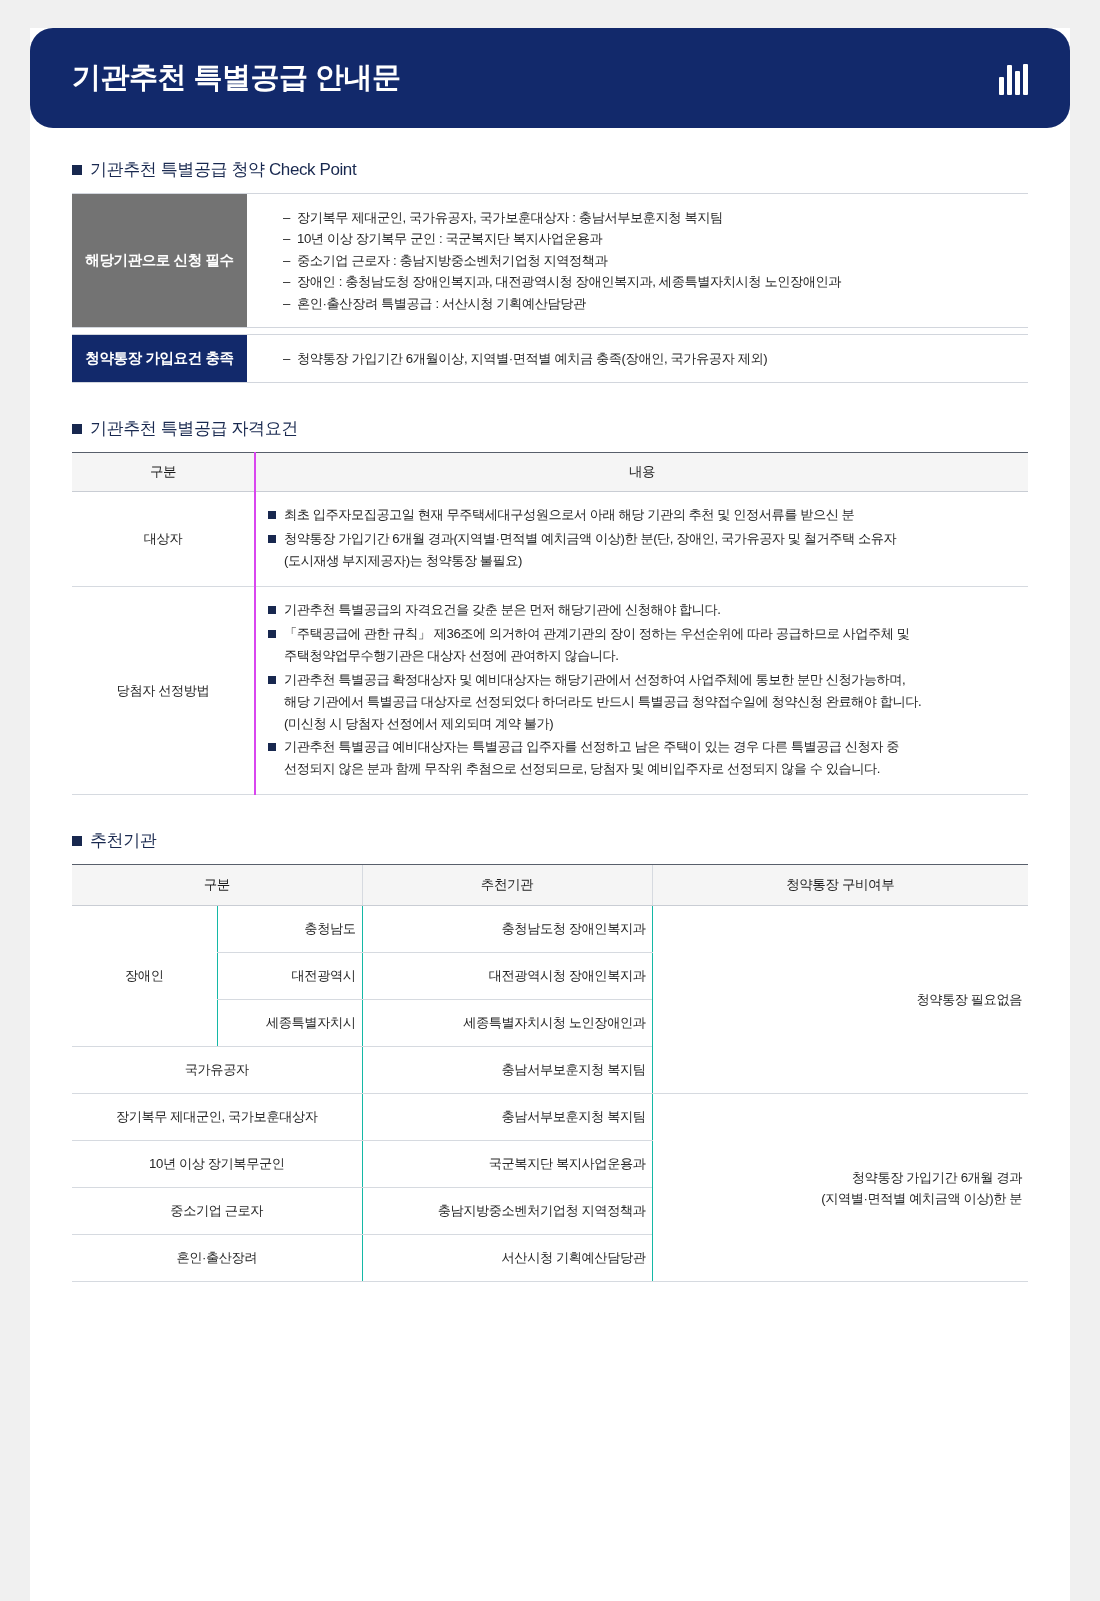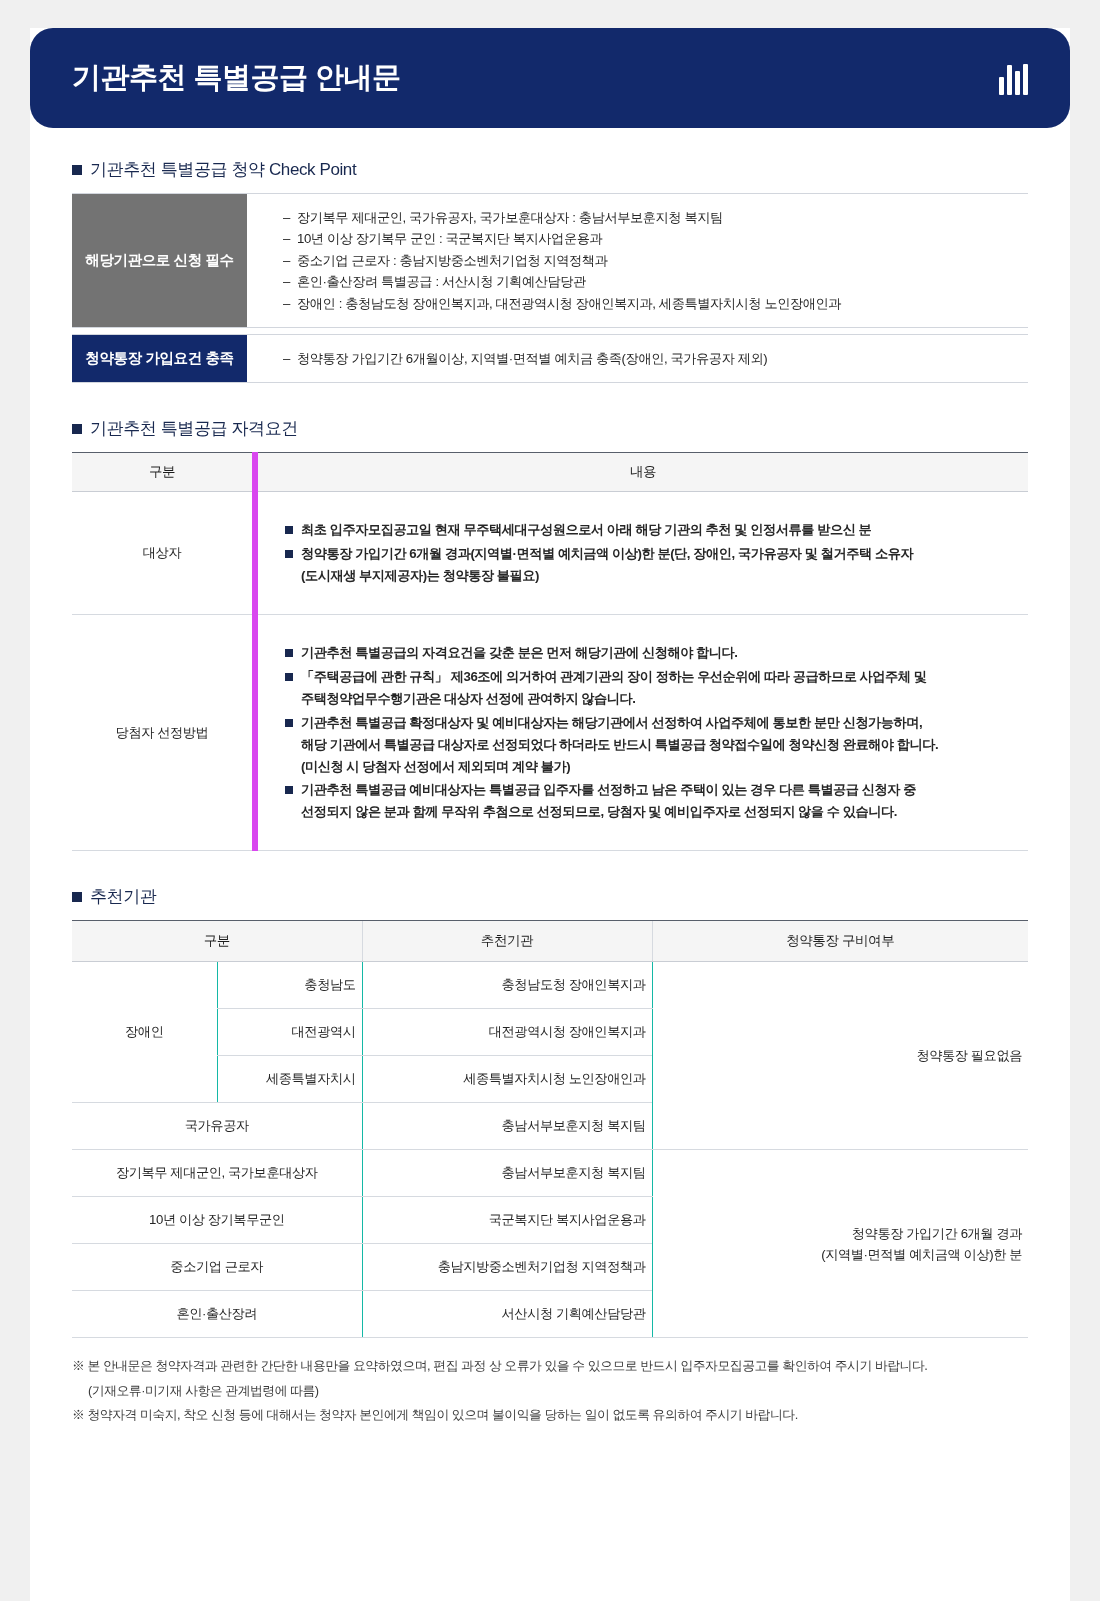--- a/index.html
+++ b/index.html
@@ -136,23 +136,23 @@
   }
   table.tbl td{
     border-bottom:1px solid #d6dae0;
     font-size:13.2px;
     color:#262626;
     padding:12px 10px;
     vertical-align:middle;
     letter-spacing:-0.4px;
   }
   table.tbl td.ctr{text-align:center;}
-  .vdiv{border-left:6px solid #d946ef;}
-
-  ul.bullets{margin:15px;padding:0;list-style:none;font-weight:bold;}
+  .vdiv{border-left:2px solid #d946ef;}
+
+  ul.bullets{margin:0;padding:0;list-style:none;}
   ul.bullets li{
     position:relative;
     padding-left:18px;
     font-size:13.2px;
     line-height:1.66;
     margin-bottom:2px;
     letter-spacing:-0.45px;
   }
   ul.bullets li:before{
     content:"";
@@ -224,22 +224,22 @@
       <span>기관추천 특별공급 청약 Check Point</span>
     </div>
 
     <div class="cp-row">
       <div class="cp-label c1">해당기관으로 신청 필수</div>
       <div class="cp-body">
         <ul>
           <li>장기복무 제대군인, 국가유공자, 국가보훈대상자 : 충남서부보훈지청 복지팀</li>
           <li>10년 이상 장기복무 군인 : 국군복지단 복지사업운용과</li>
           <li>중소기업 근로자 : 충남지방중소벤처기업청 지역정책과</li>
+          <li>장애인 : 충청남도청 장애인복지과, 대전광역시청 장애인복지과, 세종특별자치시청 노인장애인과</li>
           <li>혼인·출산장려 특별공급 : 서산시청 기획예산담당관</li>
-          <li>장애인 : 충청남도청 장애인복지과, 대전광역시청 장애인복지과, 세종특별자치시청 노인장애인과</li>
         </ul>
       </div>
     </div>
 
 
     <div class="cp-row">
       <div class="cp-label c3">청약통장 가입요건 충족</div>
       <div class="cp-body">
         <ul>
           <li>청약통장 가입기간 6개월이상, 지역별·면적별 예치금 충족(장애인, 국가유공자 제외)</li>
@@ -358,20 +358,15 @@
           <td colspan="2">중소기업 근로자</td>
           <td class="lb">충남지방중소벤처기업청 지역정책과</td>
         </tr>
         <tr>
           <td colspan="2">혼인·출산장려</td>
           <td class="lb">서산시청 기획예산담당관</td>
         </tr>
       </tbody>
     </table>
 
-    <div class="notes">
-      <p>※ 본 안내문은 청약자격과 관련한 간단한 내용만을 요약하였으며, 편집 과정 상 오류가 있을 수 있으므로 반드시 입주자모집공고를 확인하여 주시기 바랍니다.</p>
-      <p class="ind">(기재오류·미기재 사항은 관계법령에 따름)</p>
-      <p>※ 청약자격 미숙지, 착오 신청 등에 대해서는 청약자 본인에게 책임이 있으며 불이익을 당하는 일이 없도록 유의하여 주시기 바랍니다.</p>
-    </div>
 
   </div>
 </div>
 
 </body></html>

